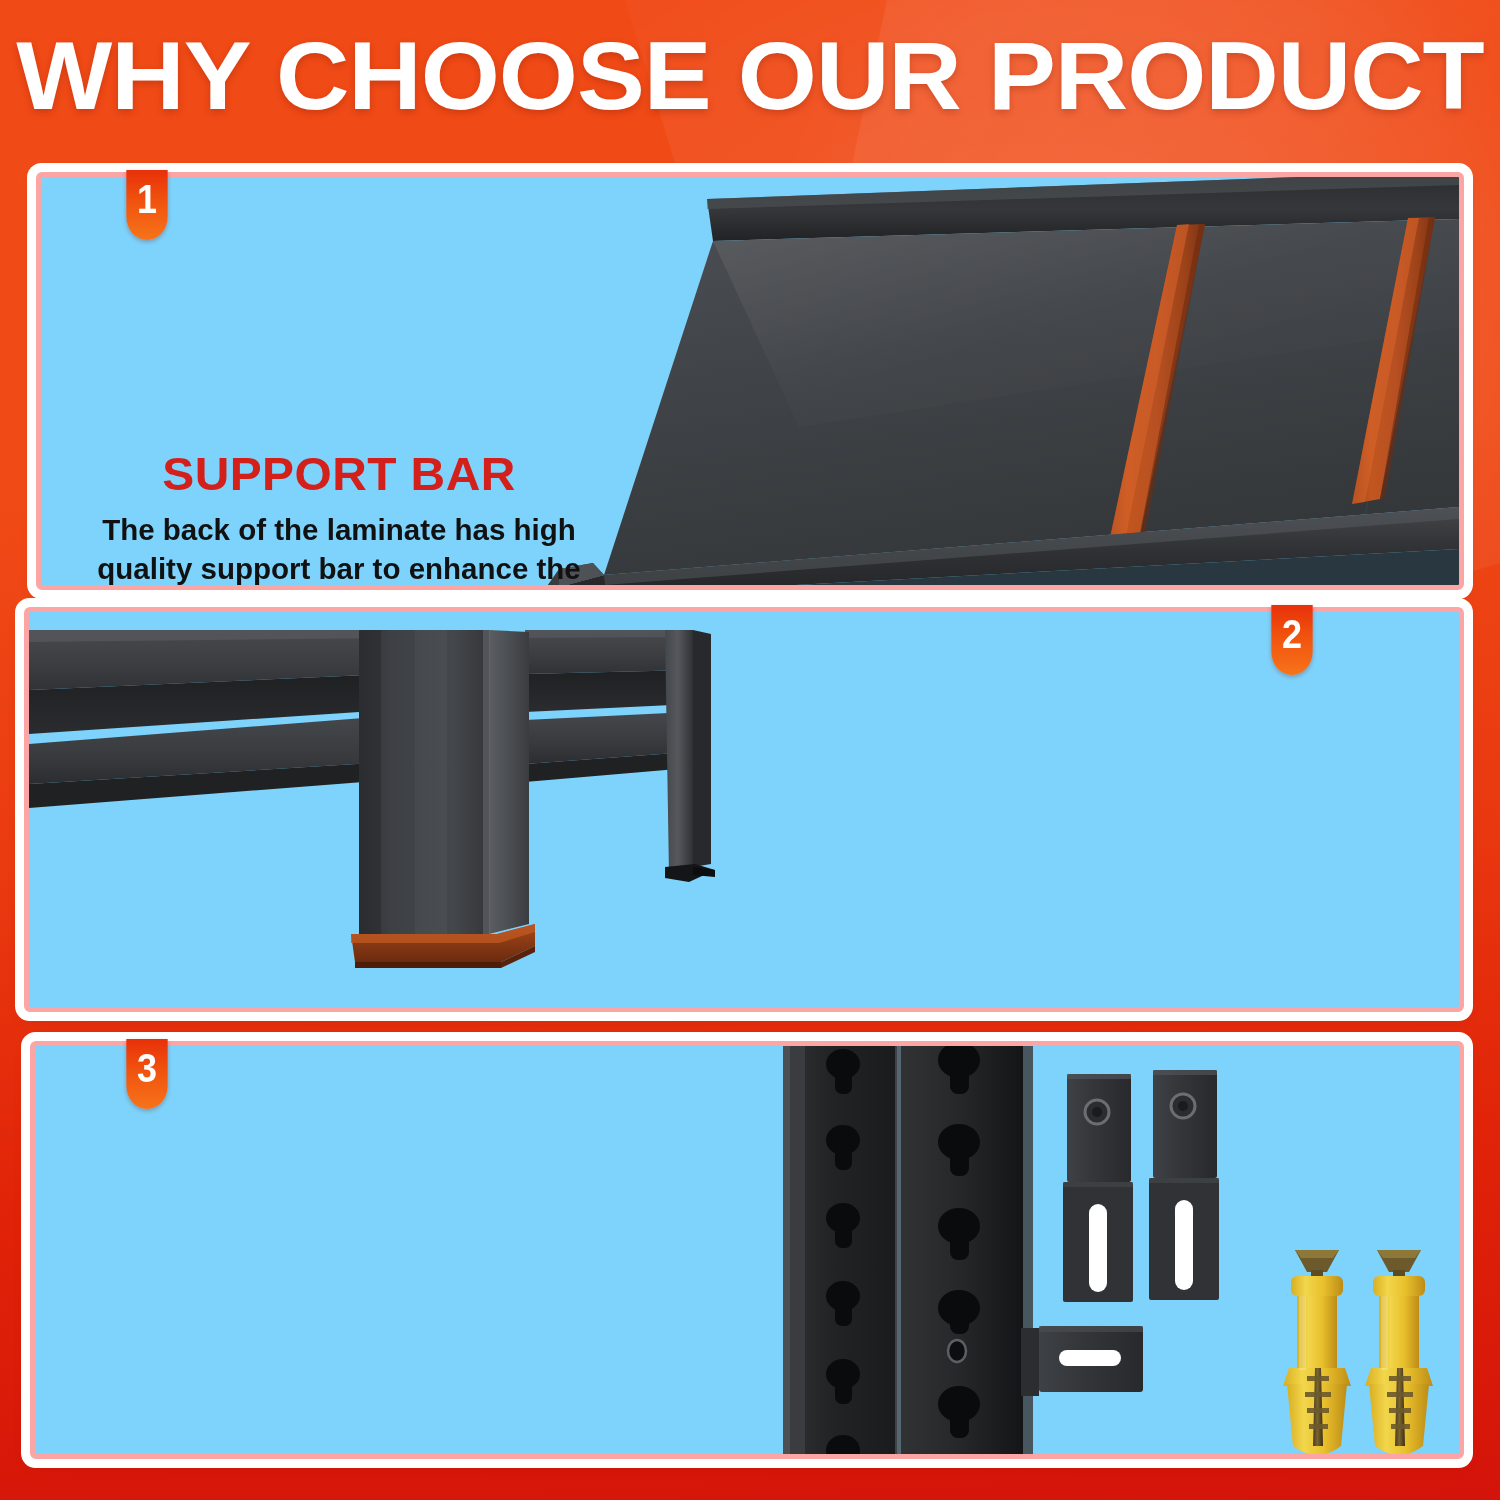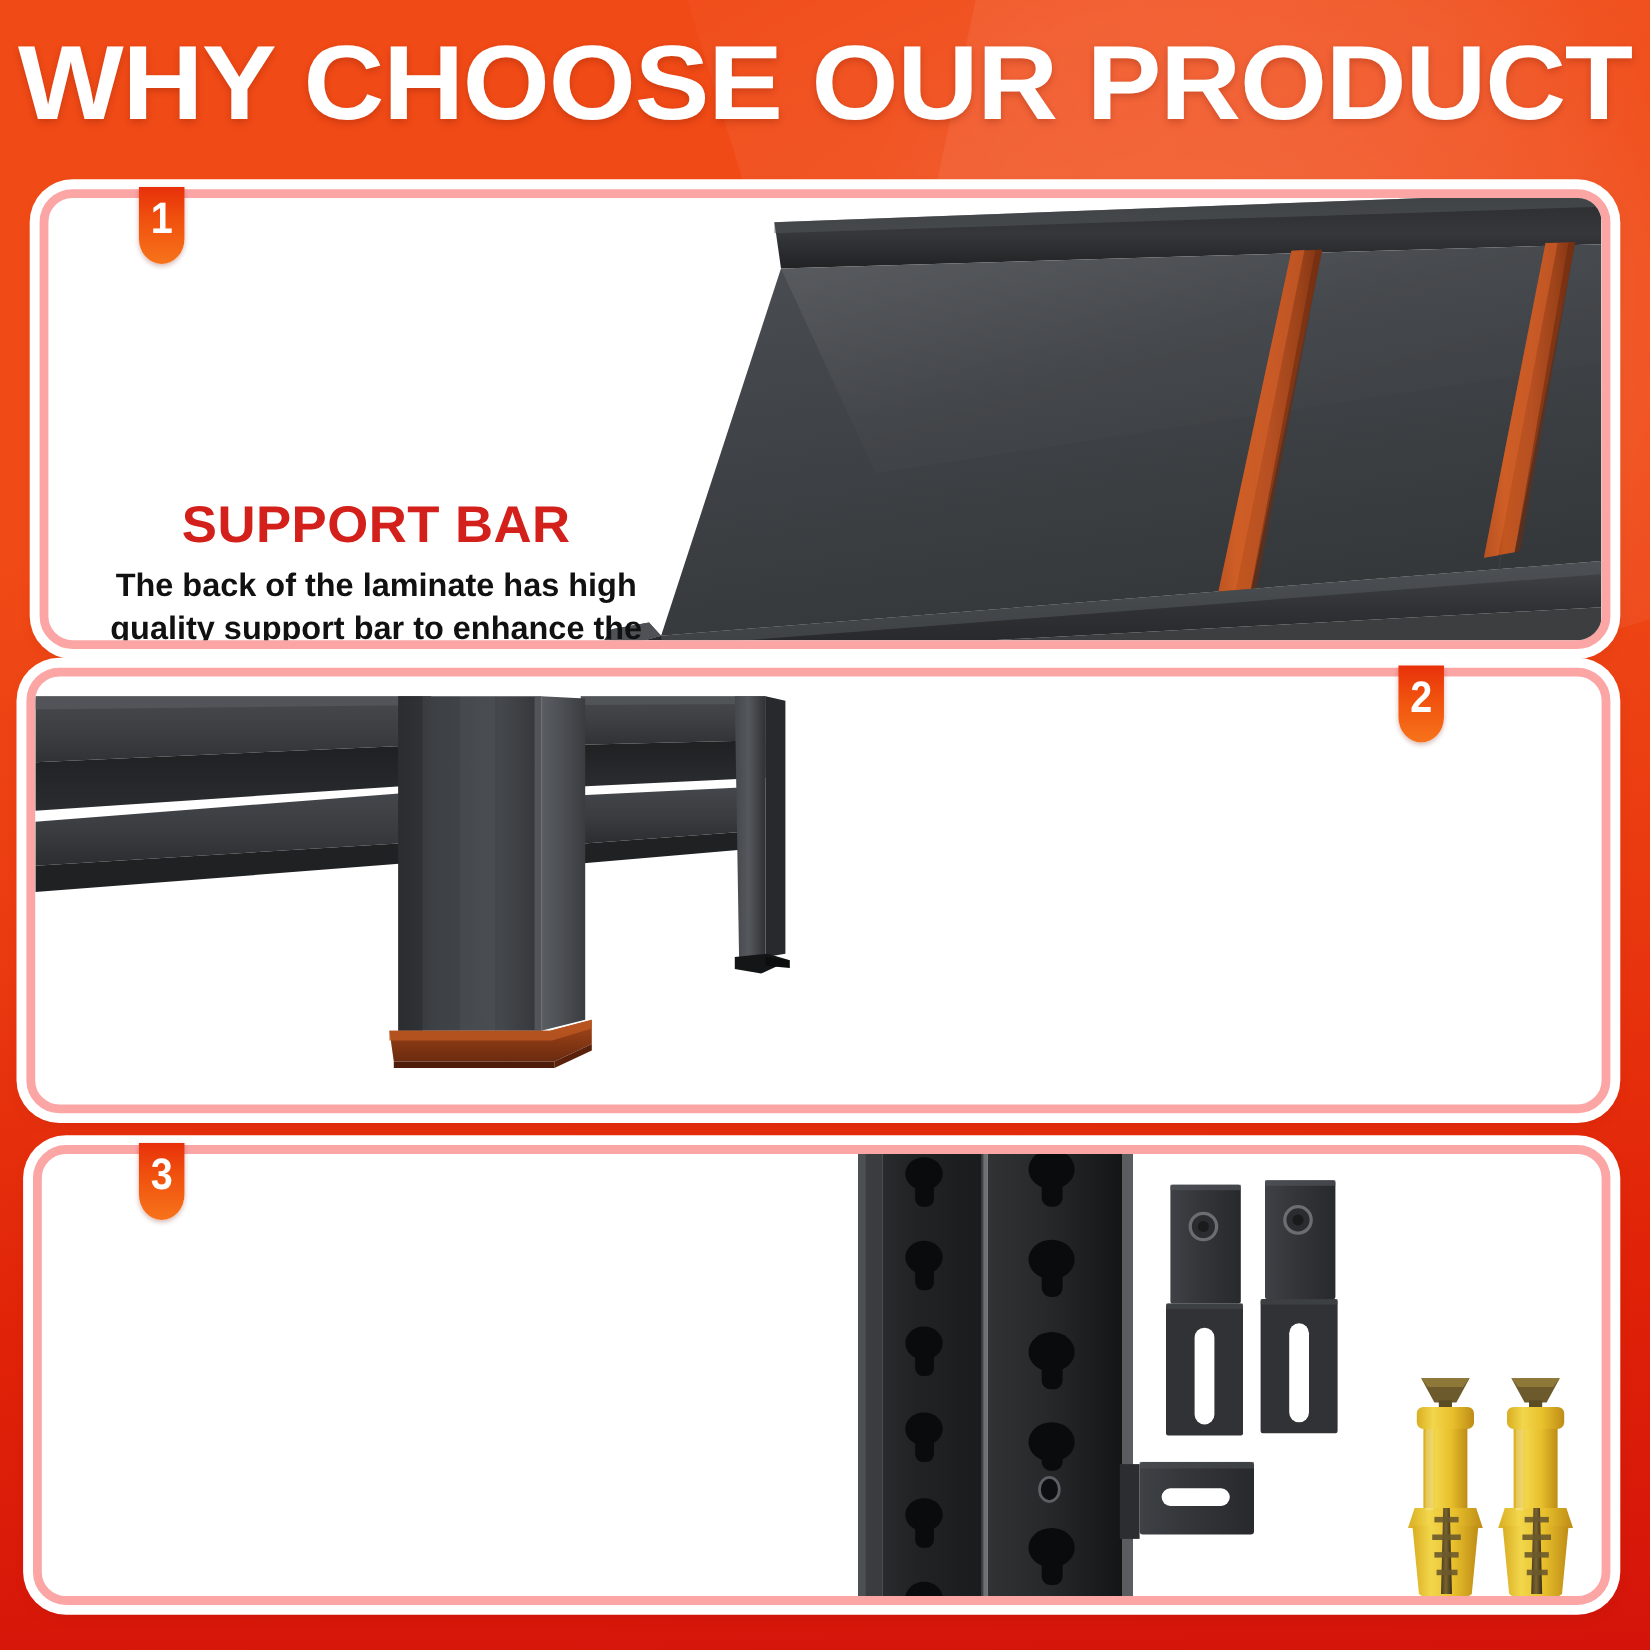--- a/index.html
+++ b/index.html
@@ -61,23 +61,23 @@
     letter-spacing:-1px;
     transform:scaleX(1.06);
     text-shadow:0 3px 7px rgba(120,20,0,.28);
     white-space:nowrap;
   }
 
   
   .card {
     position:absolute;
     z-index:4;
-    background:#ffffff;
-    border-radius:30px;
-    border:8px solid #fca5a5;
+    background:#7dd3fc;
+    border-radius:6px;
+    border:5px solid #fca5a5;
     box-shadow:0 0 0 9px #FFFFFF, 0 5px 16px rgba(120,15,0,.22);
     overflow:hidden;
   }
   #card1 { left:36px; top:172px;  width:1428px; height:418px; }
   #card2 { left:24px; top:607px;  width:1440px; height:405px; }
   #card3 { left:30px; top:1041px; width:1434px; height:418px; }
 
   
   .badge {
     position:absolute;

